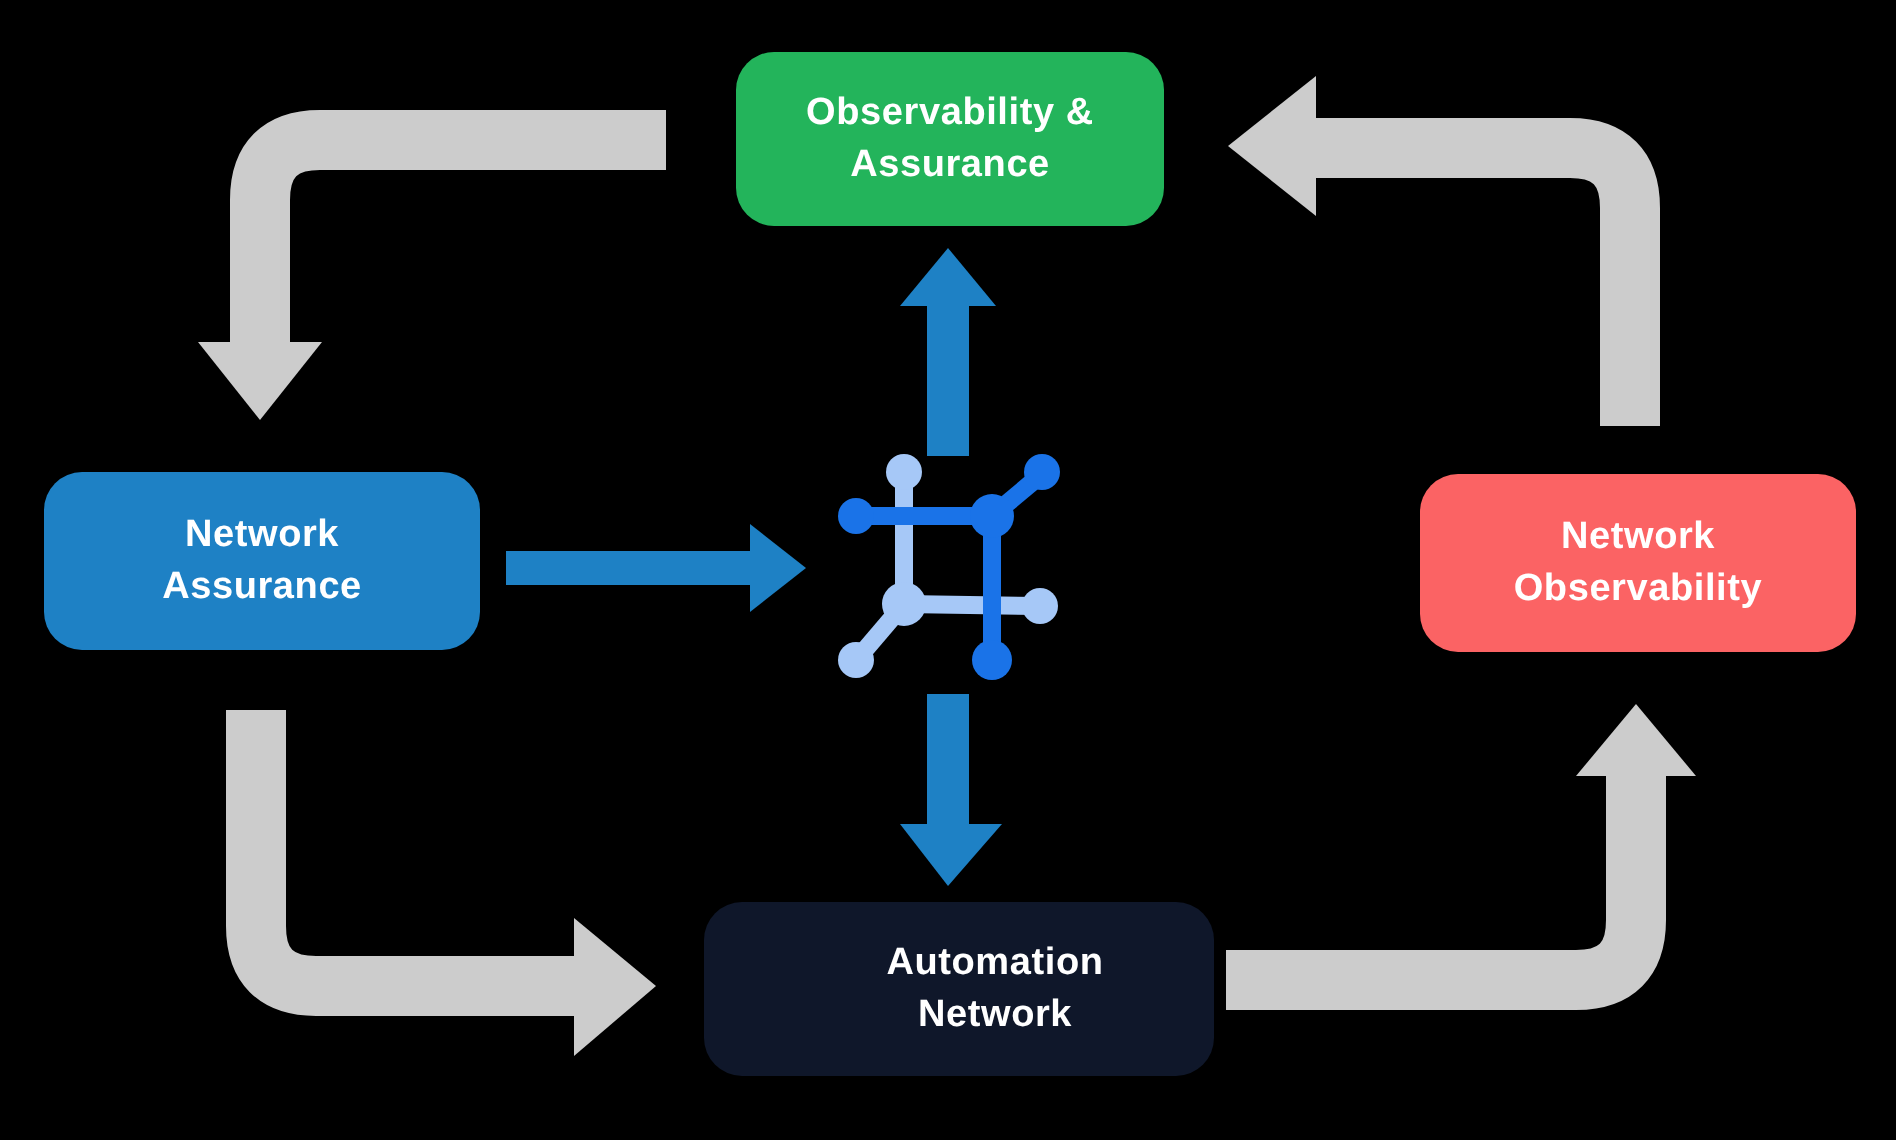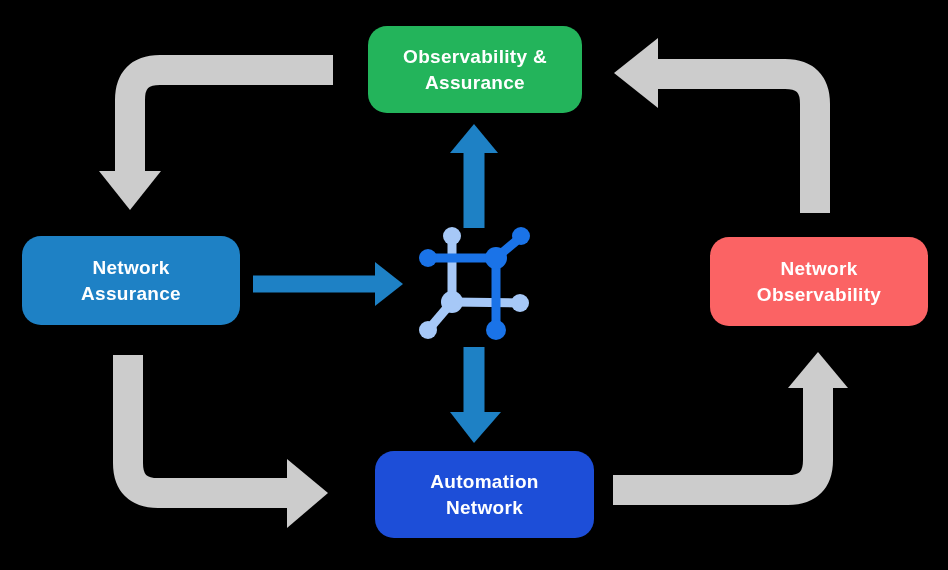--- a/index.html
+++ b/index.html
@@ -101,18 +101,18 @@
   <div class="node" style="left: 22px; top: 236px; width: 218px; height: 89px; background: rgb(30, 129, 197);">
     <span>Network</span>
     <span>Assurance</span>
   </div>
 
   <div class="node" style="left: 710px; top: 237px; width: 218px; height: 89px; background: rgb(251, 99, 100);">
     <span>Network</span>
     <span>Observability</span>
   </div>
 
-  <div class="node" style="left: 375px; top: 451px; width: 219px; height: 87px; background: #1d4ed8;">
+  <div class="node" style="left: 352px; top: 451px; width: 219px; height: 87px; background: #0f172a; padding-left: 36px;">
     <span>Automation</span>
     <span>Network</span>
   </div>
 
 </div>
 
 </body></html>

